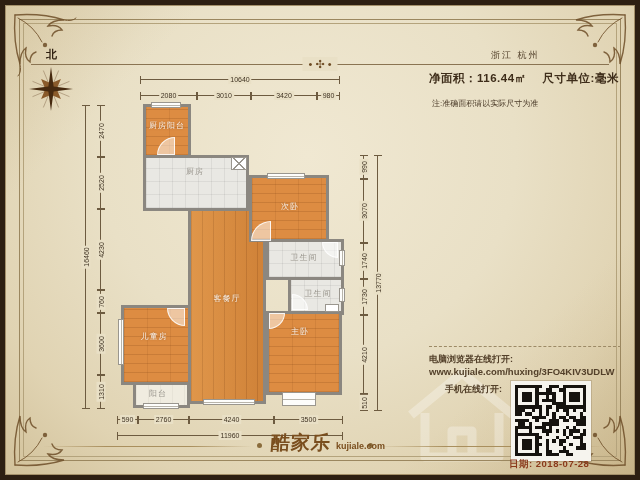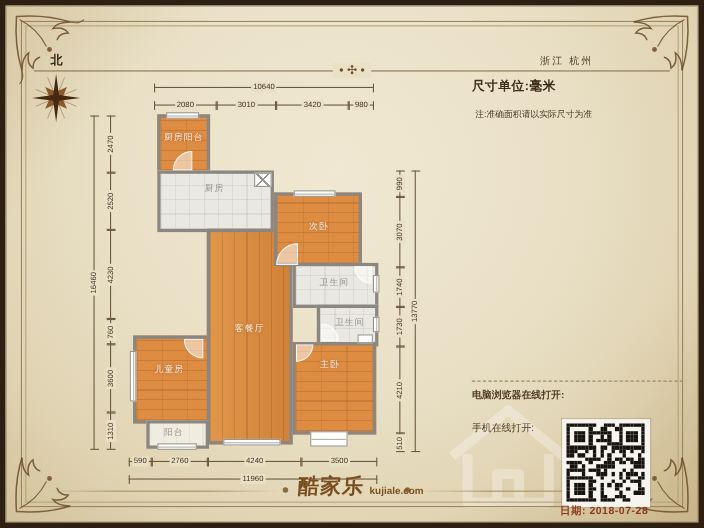--- a/index.html
+++ b/index.html
@@ -63,21 +63,21 @@
     padding:0 2px;font-size:7px;line-height:9px;color:#3f3222;white-space:nowrap}
   .dim-v{border-left:1px solid #6d5b40;width:0}
   .dim-v::before,.dim-v::after{content:"";position:absolute;left:-4px;height:1px;width:8px;background:#6d5b40}
   .dim-v::before{top:0}.dim-v::after{bottom:0}
   .dim-v>span{position:absolute;top:50%;left:0;transform:translate(-50%,-50%) rotate(-90deg);background:#e9e0c6;
     padding:0 2px;font-size:7px;line-height:9px;color:#3f3222;white-space:nowrap}
   
   .share-divider{position:absolute;left:424px;top:341px;width:192px;border-top:1px dashed #9c8a66;z-index:4}
   .share-pc{position:absolute;left:424px;top:348px;font-size:9px;font-weight:bold;color:#53402a;z-index:4}
   .share-url{position:absolute;left:424px;top:361px;font-size:9.5px;font-weight:bold;color:#53402a;z-index:4}
-  .share-mobile{position:absolute;left:424px;top:378px;font-size:9px;font-weight:normal;color:#53402a;z-index:4}
+  .share-mobile{position:absolute;left:440px;top:378px;font-size:9px;font-weight:bold;color:#53402a;z-index:4}
   .qr{position:absolute;left:506px;top:376px;width:80px;height:80px;background:#f6f4ee;z-index:5;
     box-shadow:0 0 0 1px rgba(120,100,70,.25)}
   .qr-mod{position:absolute;left:4px;top:4px;width:72px;height:72px}
   .qr-mod i{position:absolute;width:3.4px;height:3.4px;background:#16130f}
   .date{position:absolute;left:504px;top:453px;font-size:9.5px;font-weight:bold;color:#8a3a1c;
     letter-spacing:.5px;z-index:5}
   .foot-line{position:absolute;top:441px;height:1px;z-index:3;
     background:linear-gradient(90deg, rgba(150,120,70,0), #a98f5d 30%, #a98f5d 70%, rgba(150,120,70,0))}
   .foot-dot{position:absolute;top:438px;width:5px;height:5px;border-radius:50%;background:#8a6c3c;z-index:3}
   .brand{position:absolute;left:266px;top:427px;display:flex;align-items:flex-end;gap:5px;z-index:6}
@@ -126,20 +126,21 @@
       <path d="M6 6 Q 22 14 30 30" stroke-width="1"></path>
       <circle cx="33" cy="33" r="2.2" fill="#6e4e28" stroke="none"></circle>
     </g>
   </svg>
 
   <div class="divider"></div>
   <div class="divider-orn">• ✣ •</div>
   <div class="location">浙江 杭州</div>
 
   <div class="info-area">
+    <span>净面积：116.44㎡</span>
     <span>尺寸单位:毫米</span>
   </div>
   <div class="info-note">注:准确面积请以实际尺寸为准</div>
 
   <div class="north">北</div>
   <svg class="compass" width="44" height="44" viewBox="0 0 44 44">
     <g stroke="#58371a" stroke-width="0.5" opacity="0.6">
       <line x1="22" y1="2" x2="22" y2="42" transform="rotate(22.5 22 22)"></line>
       <line x1="22" y1="2" x2="22" y2="42" transform="rotate(67.5 22 22)"></line>
       <line x1="22" y1="2" x2="22" y2="42" transform="rotate(112.5 22 22)"></line>
@@ -267,20 +268,21 @@
     </div>
   <div class="dim dim-h" style="left:269px;top:414px;width:69px">
       <span>3500</span>
     </div>
   <div class="dim dim-h" style="left:112px;top:430px;width:226px">
       <span>11960</span>
     </div>
 
   <div class="share-divider"></div>
   <div class="share-pc">电脑浏览器在线打开:</div>
+  <div class="share-url">www.kujiale.com/huxing/3FO4KIV3UDLW</div>
   <div class="share-mobile">手机在线打开:</div>
   <div class="qr">
     <div class="qr-mod">
         <i style="left:0.0px;top:0.0px"></i>
         <i style="left:3.4px;top:0.0px"></i>
         <i style="left:6.8px;top:0.0px"></i>
         <i style="left:10.2px;top:0.0px"></i>
         <i style="left:13.6px;top:0.0px"></i>
         <i style="left:17.0px;top:0.0px"></i>
         <i style="left:20.4px;top:0.0px"></i>

